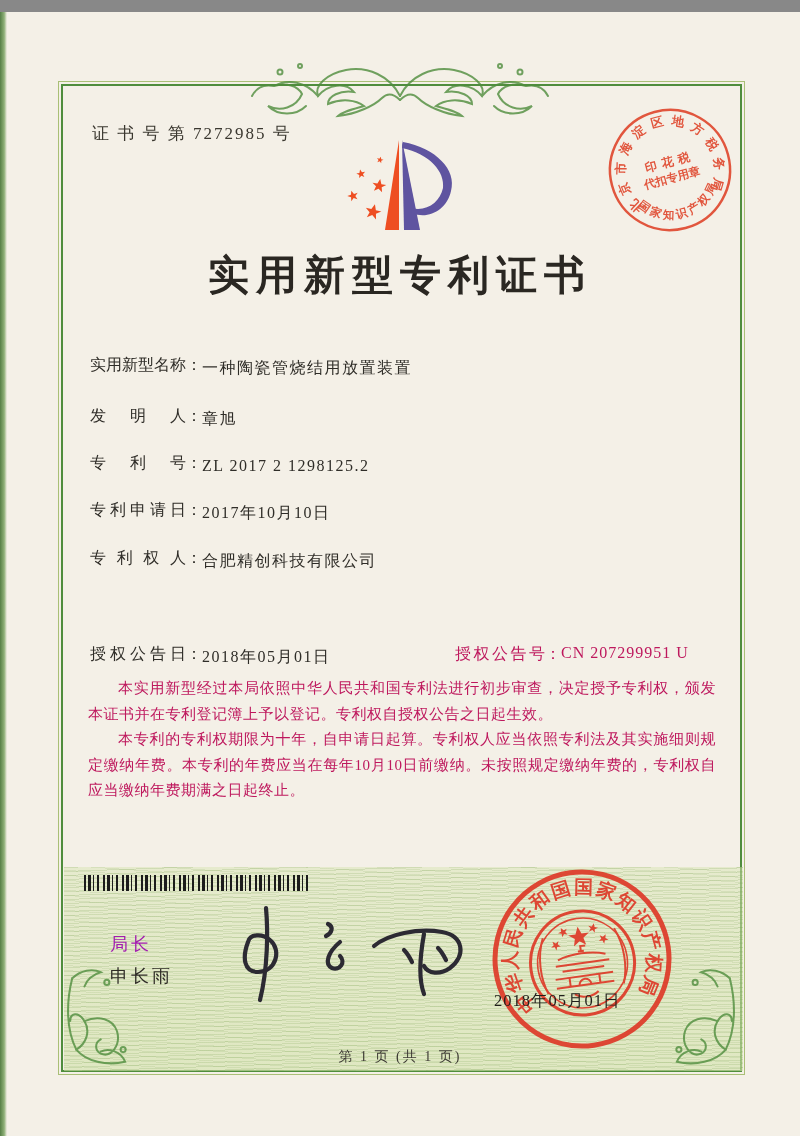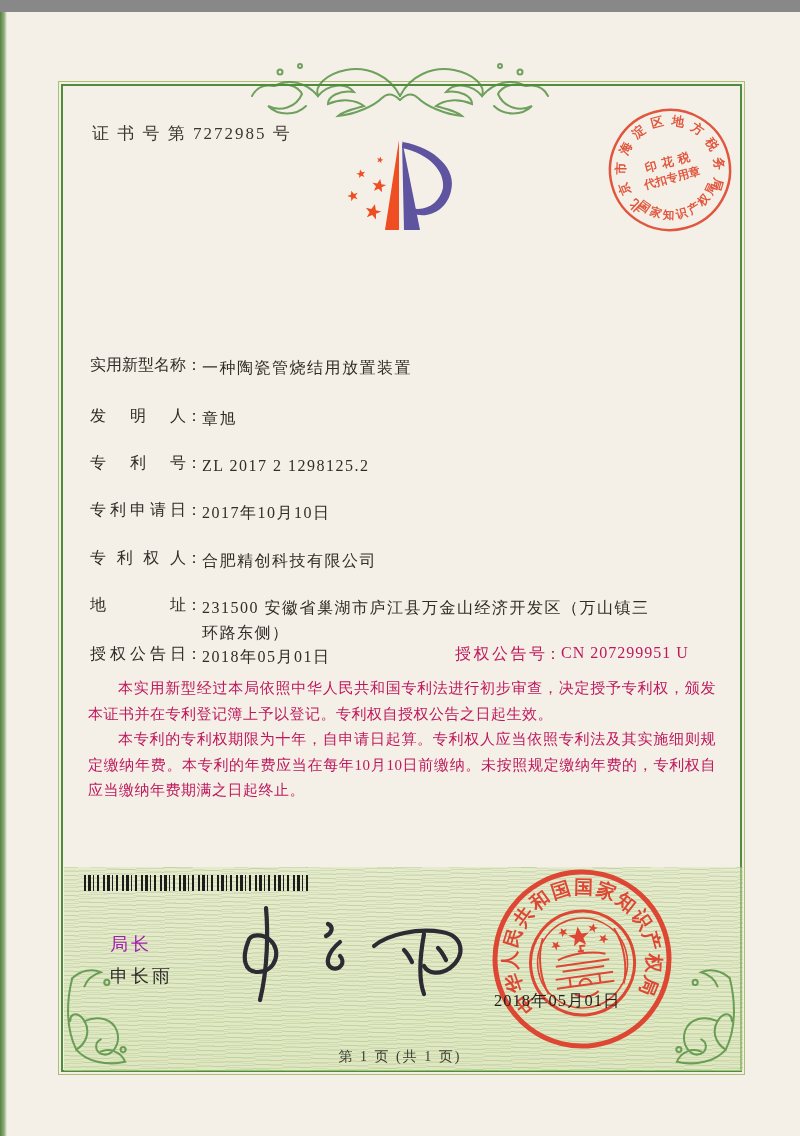--- a/index.html
+++ b/index.html
@@ -155,38 +155,36 @@
     <polygon class="lg-orange" points="69,8 55,98 69,98"></polygon>
     <polygon class="lg-purple" points="72,8 74,98 90,98"></polygon>
     <path class="lg-purple" d="M73,10 C106,16 127,38 121,59 C117,78 98,88 82,81 L81,76 C97,80 110,70 113,56 C115,40 100,22 72,16 Z"></path>
     <use href="#star-shape" class="lg-orange" transform="translate(50,28) scale(0.34) rotate(15)"></use>
     <use href="#star-shape" class="lg-orange" transform="translate(31,42) scale(0.45) rotate(-12)"></use>
     <use href="#star-shape" class="lg-orange" transform="translate(49,54) scale(0.7) rotate(10)"></use>
     <use href="#star-shape" class="lg-orange" transform="translate(23,64) scale(0.55) rotate(-18)"></use>
     <use href="#star-shape" class="lg-orange" transform="translate(43,80) scale(0.8) rotate(14)"></use>
   </svg>
 
+  <div class="title">实用新型专利证书</div>
 
   <div class="frow" style="top:394px">
     <span class="flabel">发明人</span><span class="fcolon">：</span><span class="fvalue">章旭</span>
   </div>
   <div class="frow" style="top:343px">
     <span class="flabel">实用新型名称</span><span class="fcolon">：</span><span class="fvalue">一种陶瓷管烧结用放置装置</span>
   </div>
   <div class="frow" style="top:441px">
     <span class="flabel">专利号</span><span class="fcolon">：</span><span class="fvalue">ZL 2017 2 1298125.2</span>
   </div>
   <div class="frow" style="top:488px">
     <span class="flabel">专利申请日</span><span class="fcolon">：</span><span class="fvalue">2017年10月10日</span>
   </div>
   <div class="frow" style="top:536px">
     <span class="flabel">专利权人</span><span class="fcolon">：</span><span class="fvalue">合肥精创科技有限公司</span>
-  </div>
-  <div class="frow" style="top:583px">
-    <span class="flabel">地址</span><span class="fcolon">：</span><span class="fvalue" style="width:450px">231500 安徽省巢湖市庐江县万金山经济开发区（万山镇三环路东侧）</span>
   </div>
   <div class="frow" style="top:632px">
     <span class="flabel">授权公告日</span><span class="fcolon">：</span><span class="fvalue">2018年05月01日</span>
   </div>
   <div class="frow2" style="top:632px">
     <span class="flabel2">授权公告号</span><span class="fcolon">：</span><span class="fvalue2">CN 207299951 U</span>
   </div>
 
   <div class="body-text">
     <p>本实用新型经过本局依照中华人民共和国专利法进行初步审查，决定授予专利权，颁发本证书并在专利登记簿上予以登记。专利权自授权公告之日起生效。</p>

